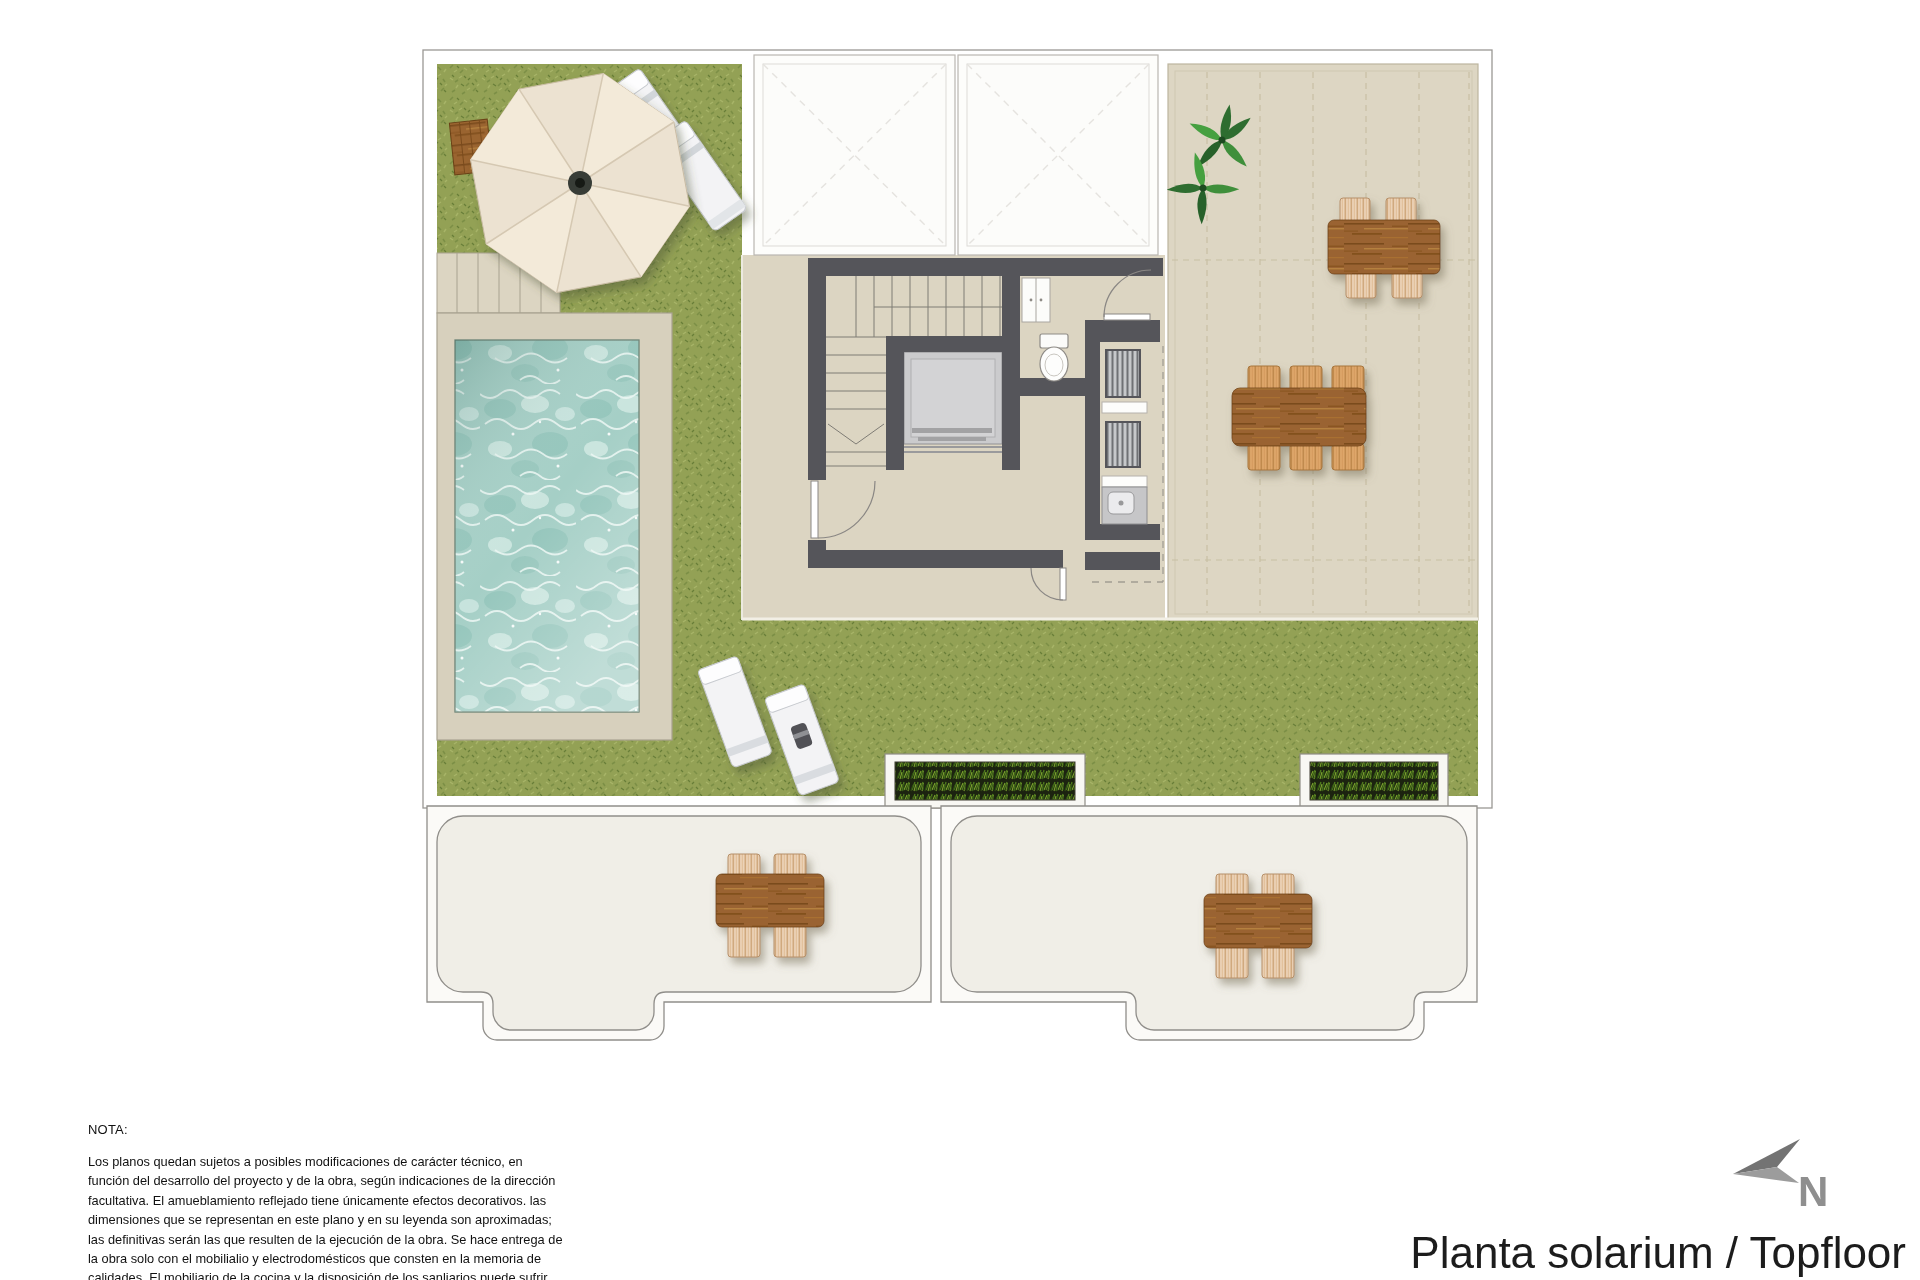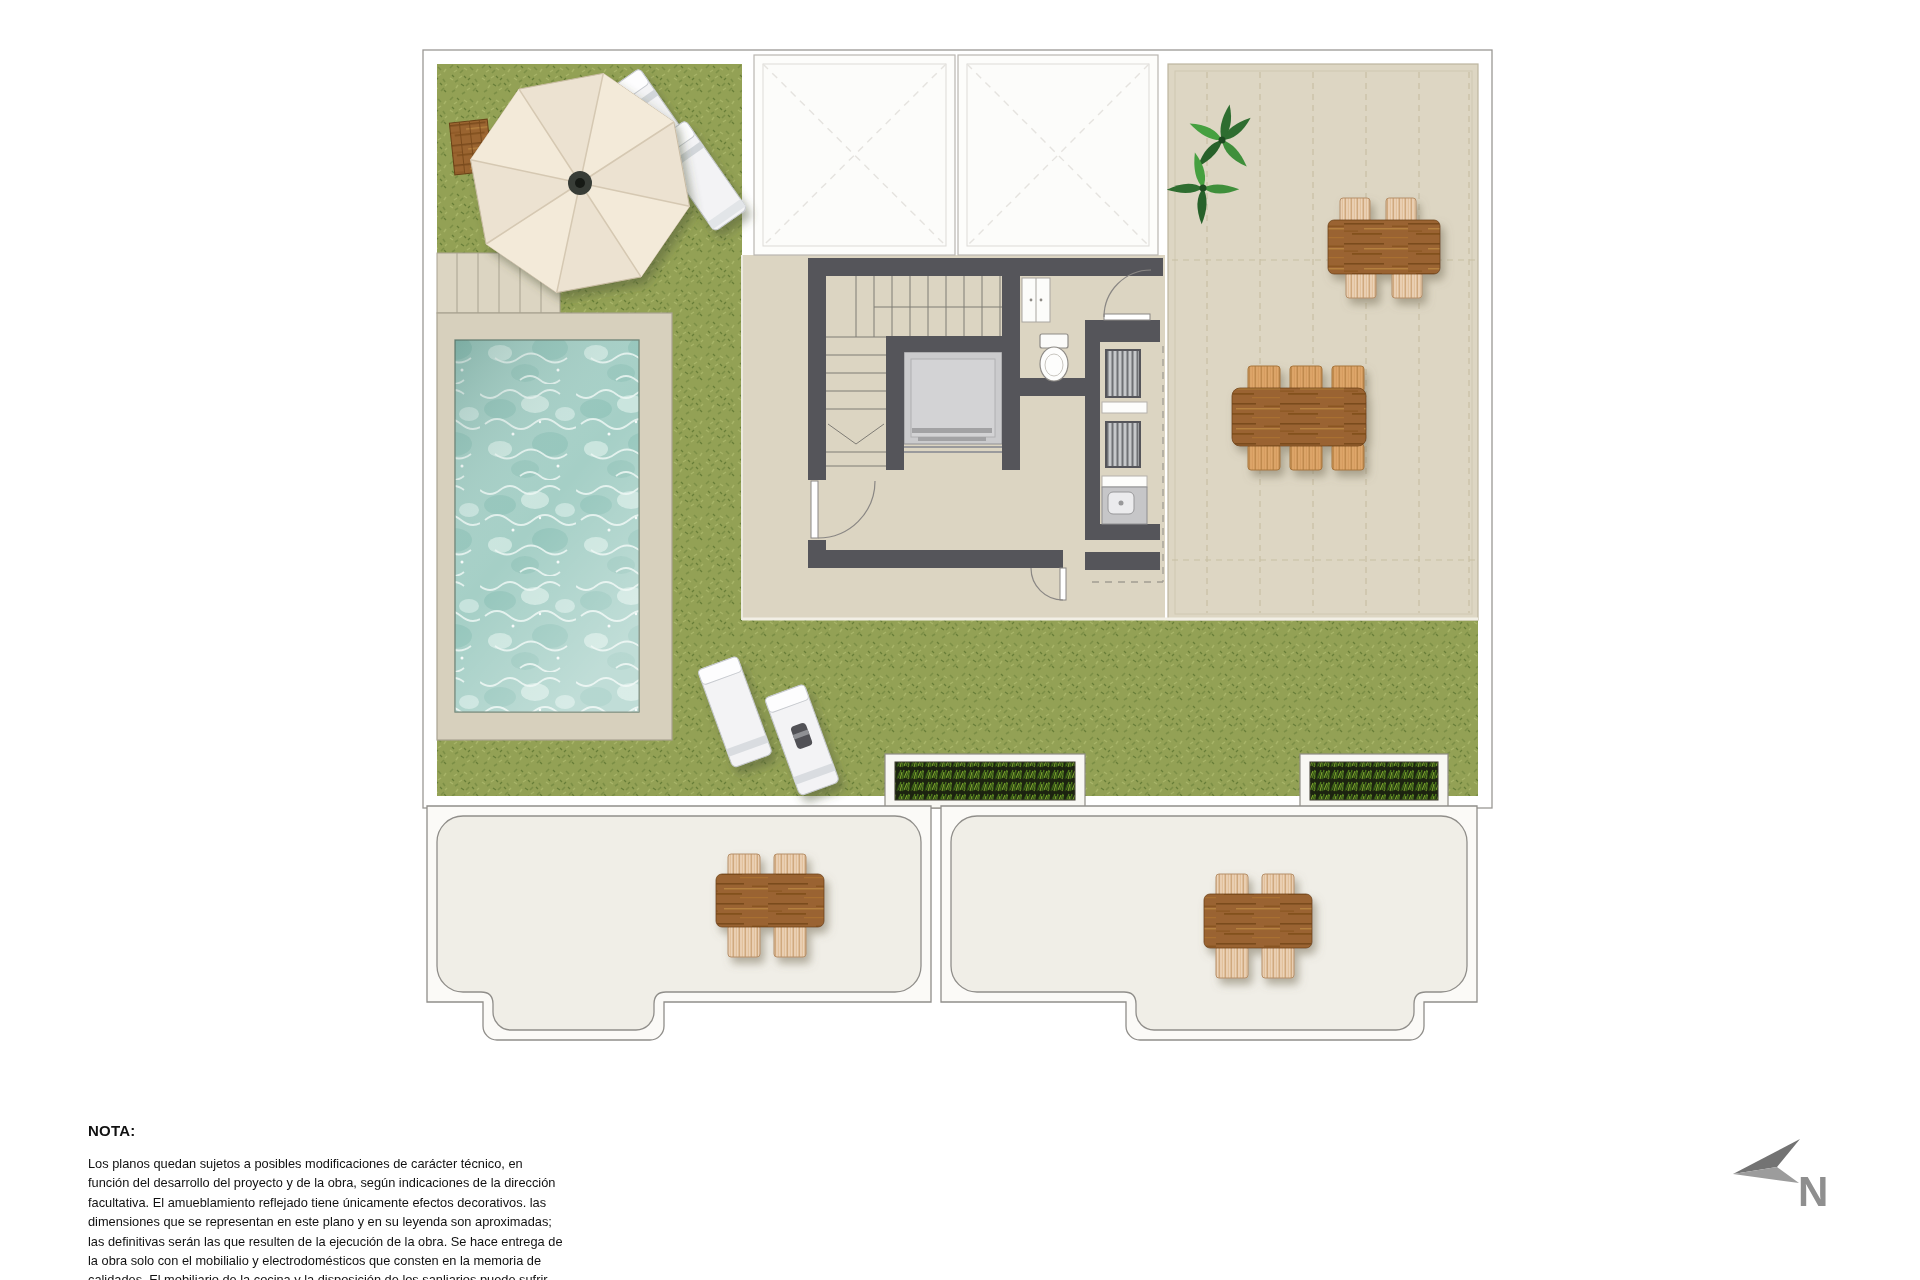--- a/index.html
+++ b/index.html
@@ -1,20 +1,20 @@
 <!DOCTYPE html>
 <html><head>
 <meta charset="utf-8">
 <style>
   html,body{margin:0;padding:0;background:#ffffff;width:1920px;height:1280px;
     font-family:"Liberation Sans",sans-serif;}
   .stage{position:relative;width:1920px;height:1280px;overflow:hidden;background:#ffffff;}
   .stage svg{position:absolute;left:0;top:0;}
   .note-block{position:absolute;left:88px;top:1122px;width:478px;color:#111;}
-  .note-heading{font-size:15px;font-weight:700;letter-spacing:.2px;margin:0 0 15px 0;}
+  .note-heading{font-size:13px;font-weight:400;letter-spacing:.2px;margin:0 0 15px 0;}
   .note-body{font-size:12.8px;line-height:19.4px;margin:0;white-space:pre-line;}
   .plan-title{position:absolute;right:14px;top:1228px;width:700px;text-align:right;
     font-size:44px;color:#1c1c1c;font-weight:400;}
   .north-label{position:absolute;left:1798px;top:1168px;font-size:42px;font-weight:700;color:#8f8f8f;}
 </style>
 </head>
 <body>
 
 <div class="stage">
 
@@ -324,14 +324,15 @@
   </g>
 </svg>
 
 <div class="note-block">
   <p class="note-heading">NOTA:</p>
   <p class="note-body">Los planos quedan sujetos a posibles modificaciones de carácter técnico, en función del desarrollo del proyecto y de la obra, según indicaciones de la dirección facultativa. El amueblamiento reflejado tiene únicamente efectos decorativos. las dimensiones que se representan en este plano y en su leyenda son aproximadas; las definitivas serán las que resulten de la ejecución de la obra. Se hace entrega de la obra solo con el mobilialio y electrodomésticos que consten en la memoria de calidades. El mobiliario de la cocina y la disposición de los sanliarios puede sufrir ligeras variaciones en función del montaje definitivo.</p>
 </div>
 
 <div class="north-label">N</div>
 
+<div class="plan-title">Planta solarium / Topfloor</div>
 
 </div>
 
 </body></html>

